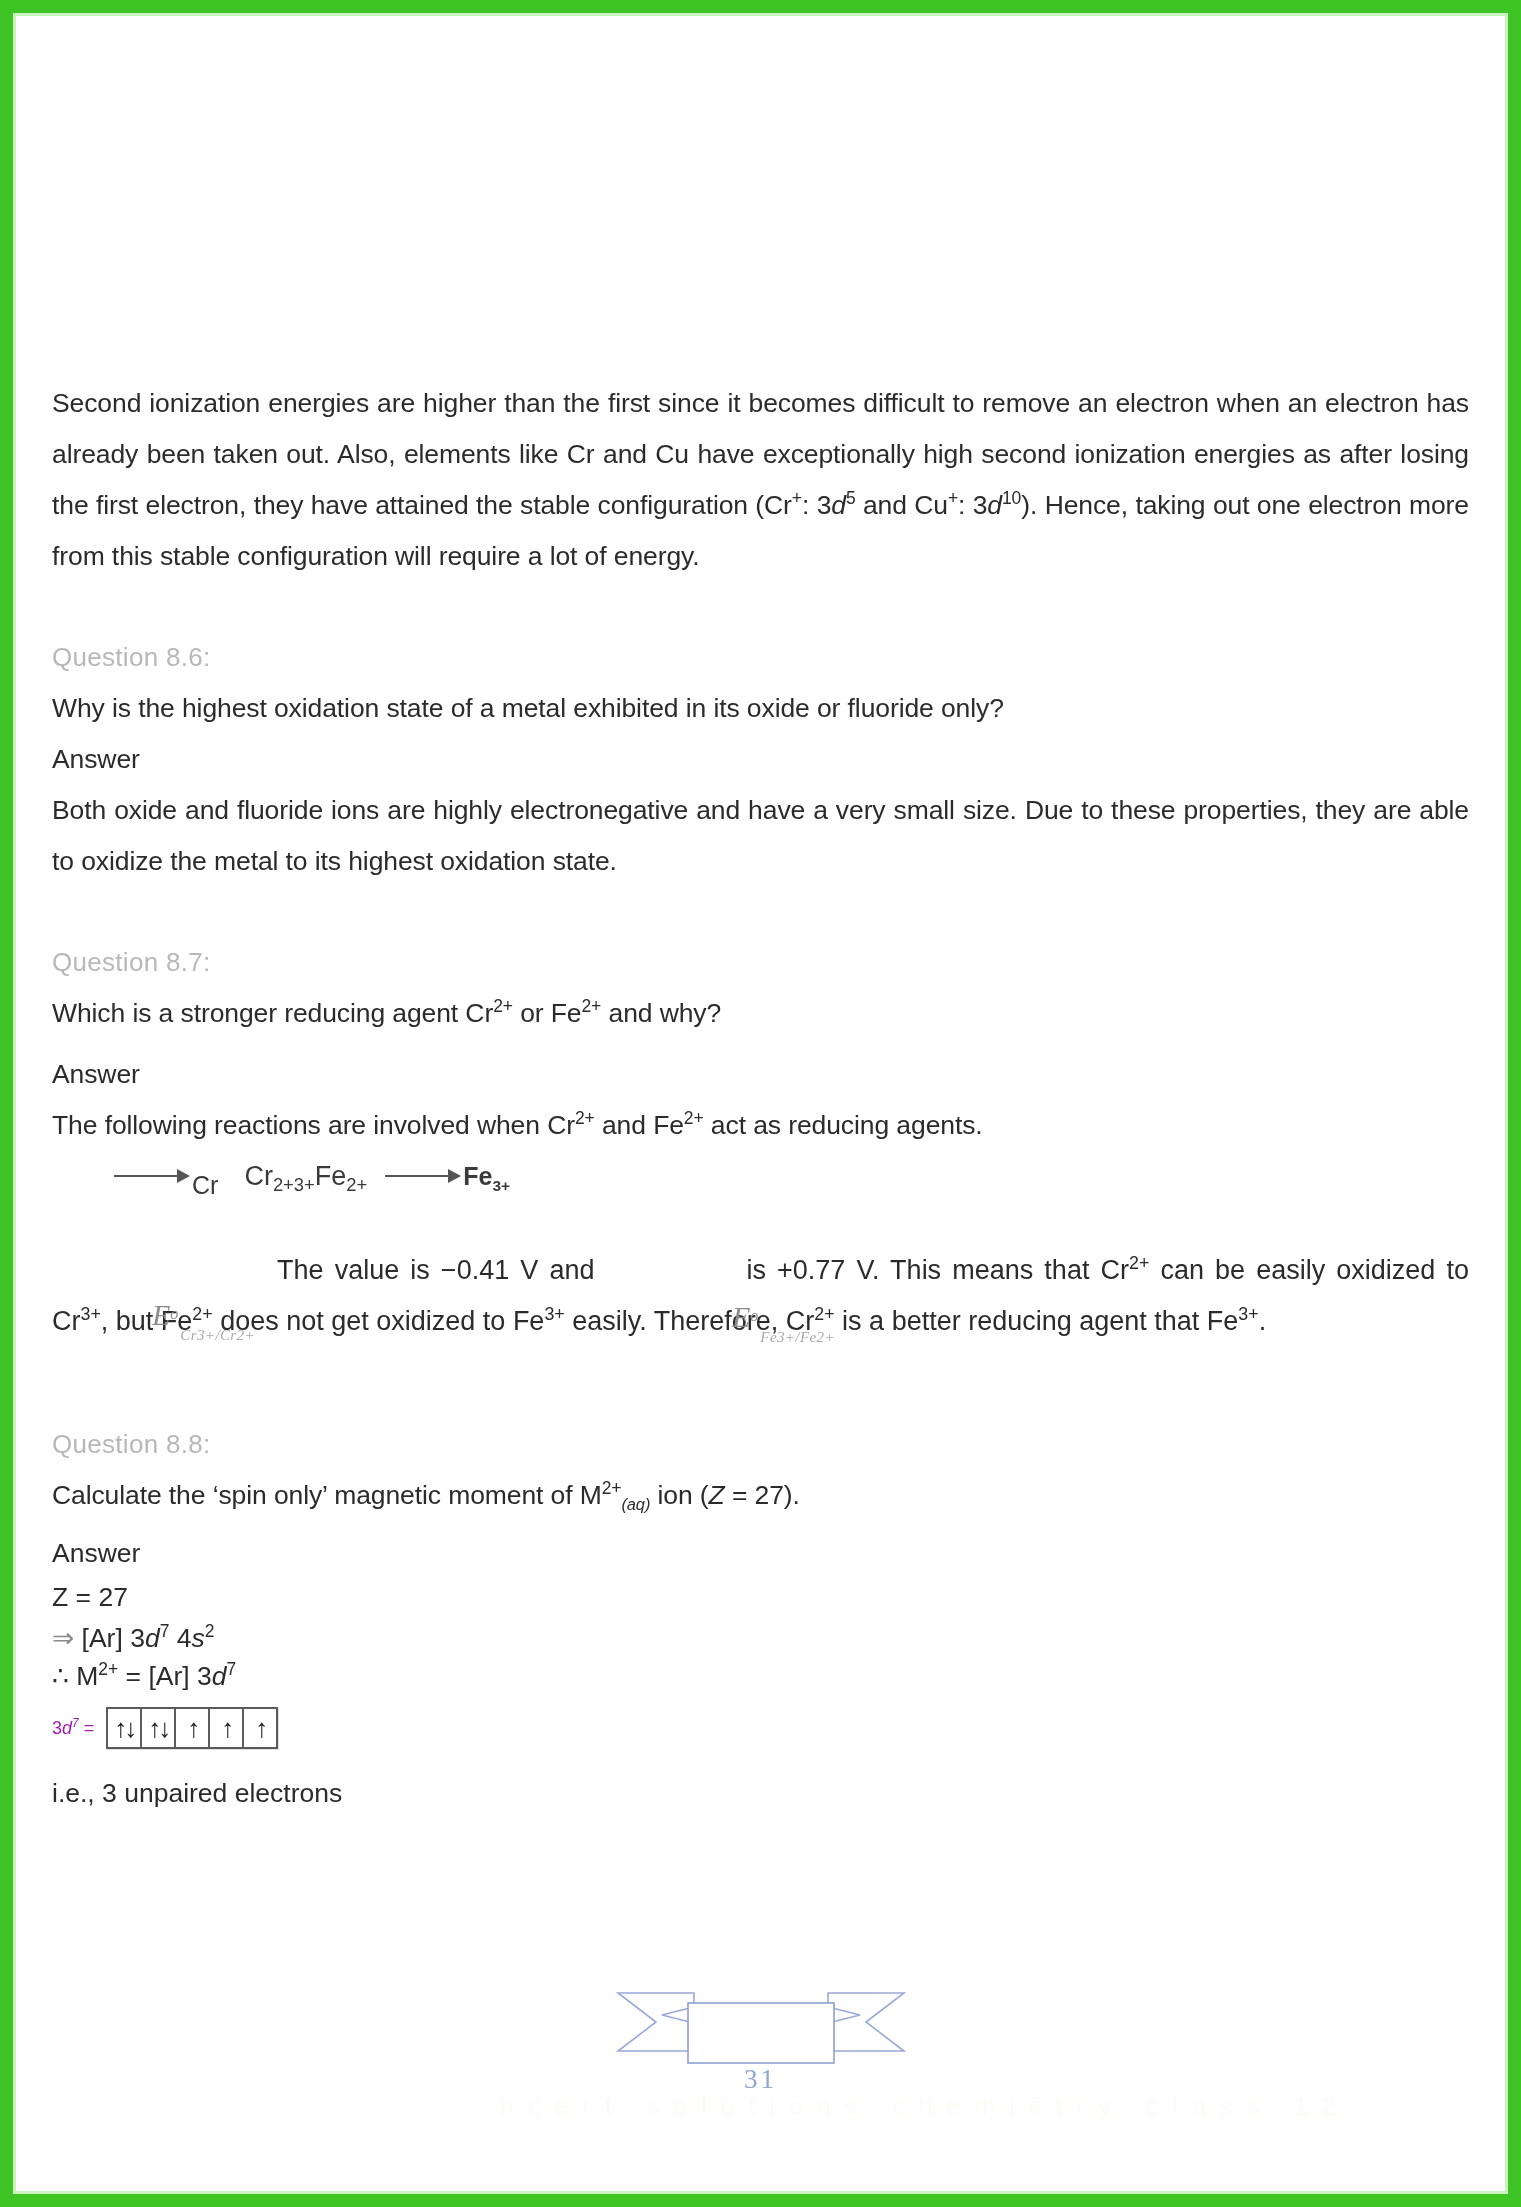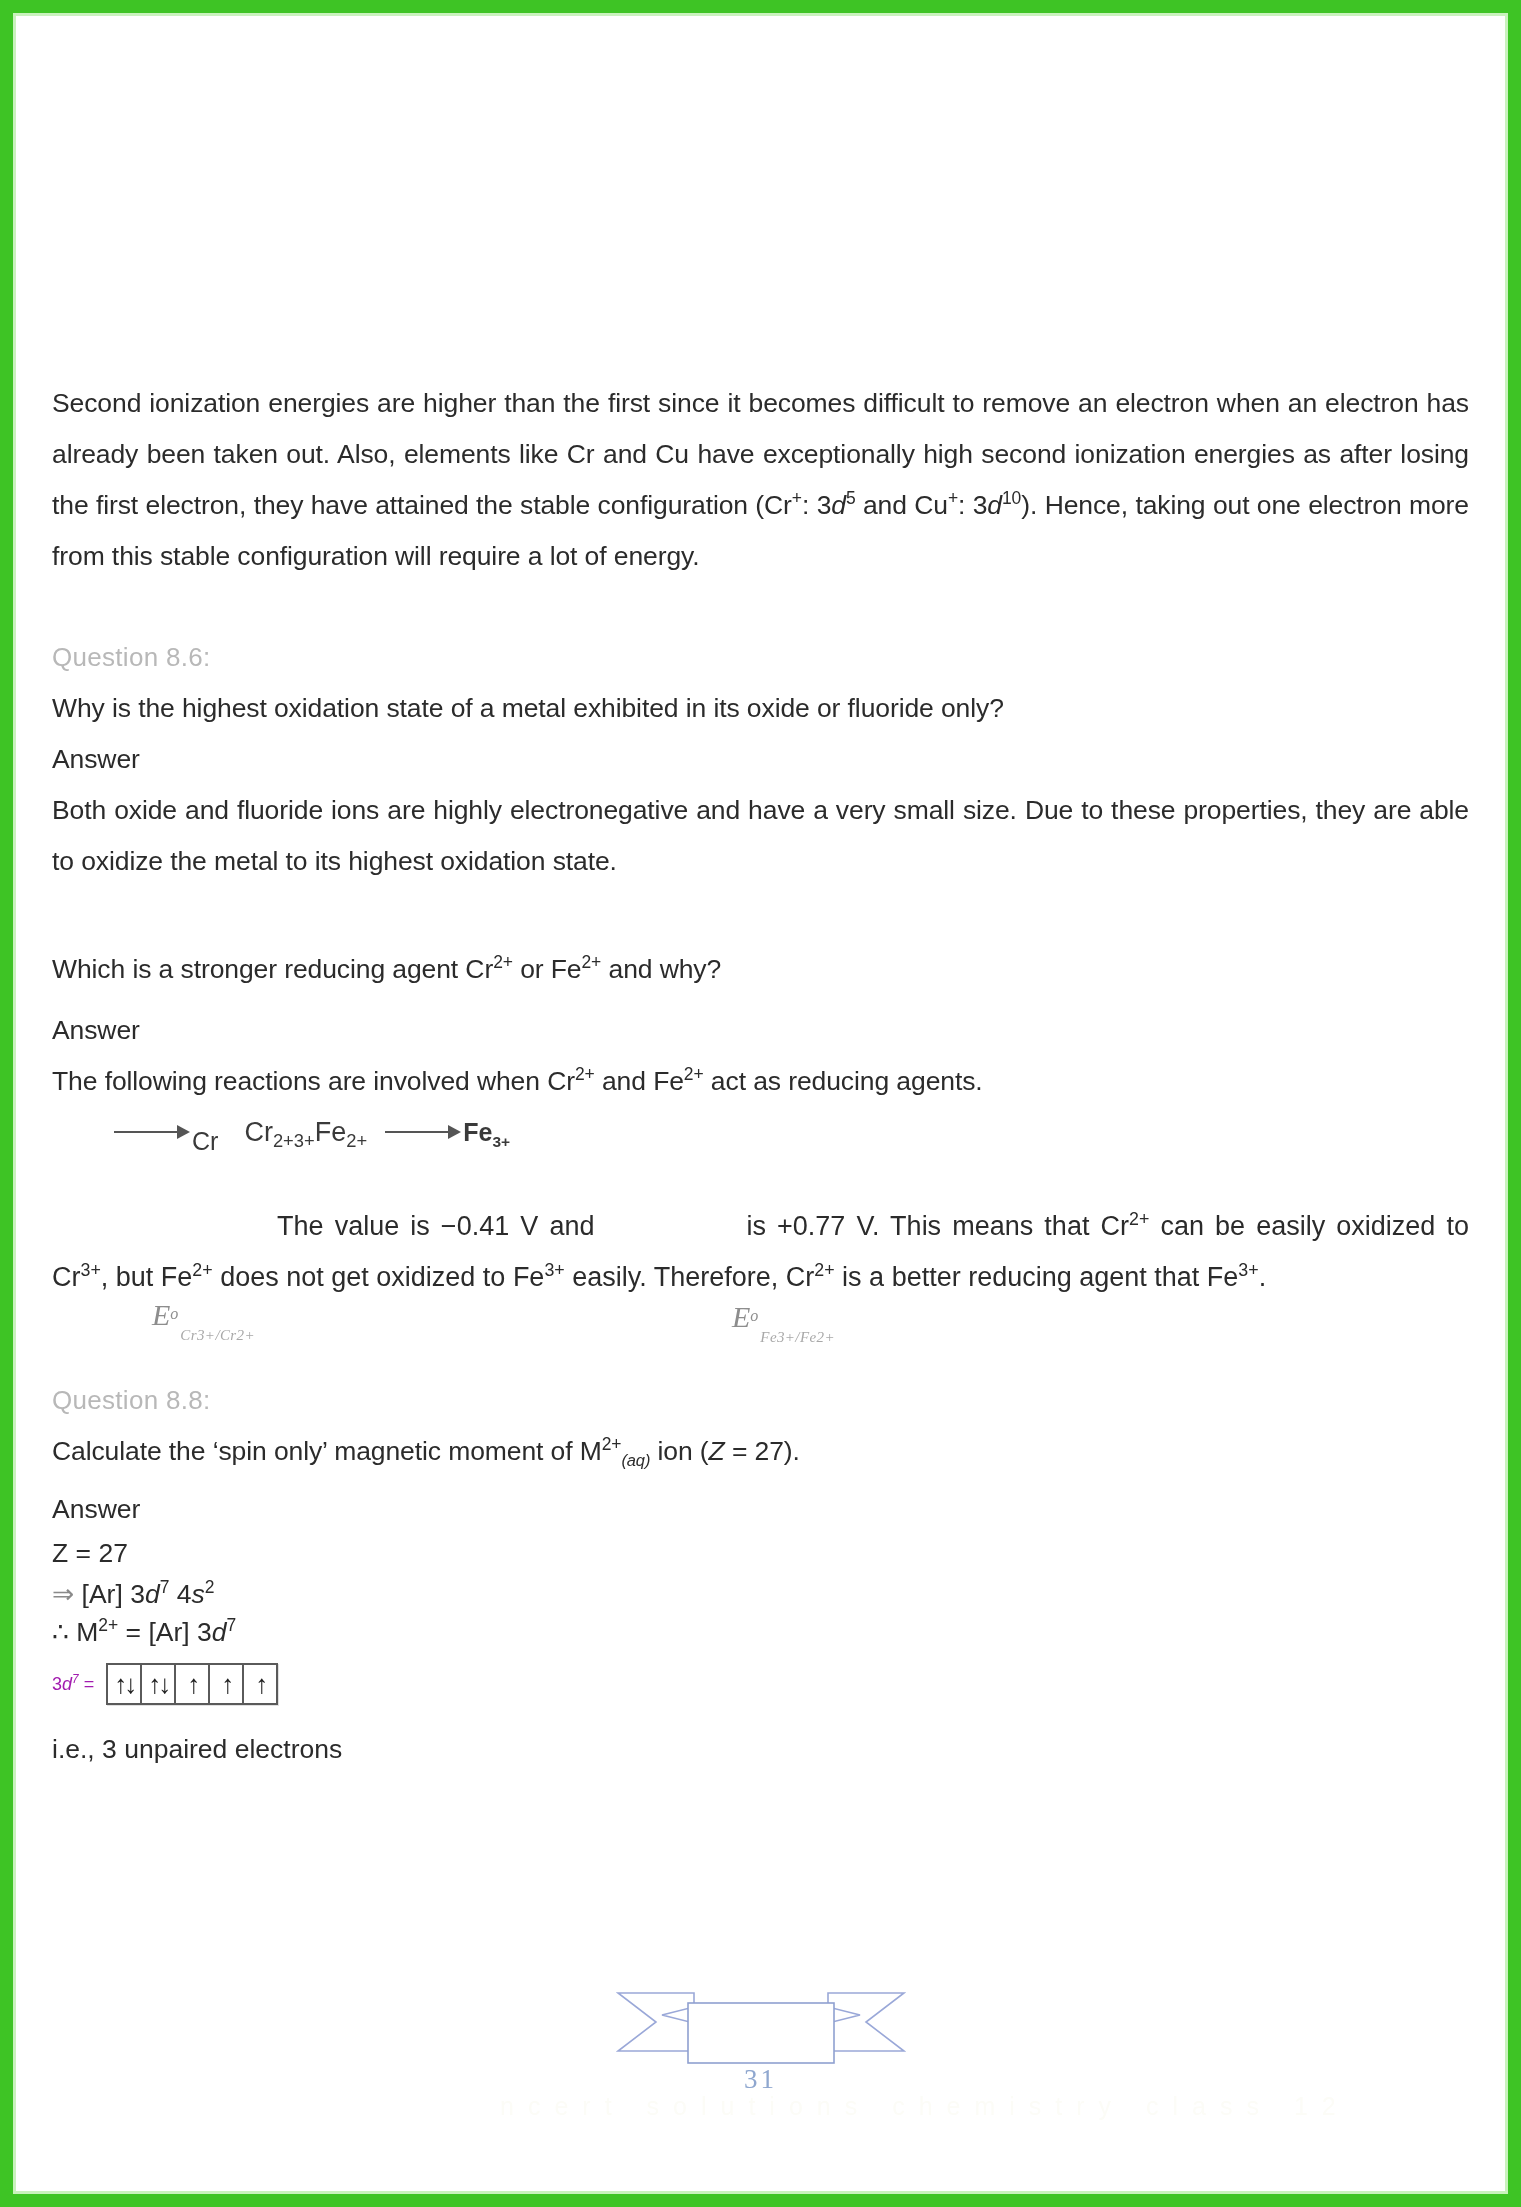--- a/index.html
+++ b/index.html
@@ -253,20 +253,21 @@
     <div class="gap-lg"></div>
 
     <p class="q-head">Question 8.6:</p>
     <div class="gap-xs"></div>
     <p class="para nojust">Why is the highest oxidation state of a metal exhibited in its oxide or fluoride only?</p>
     <p class="para nojust">Answer</p>
     <p class="para">Both oxide and fluoride ions are highly electronegative and have a very small size. Due to these properties, they are able to oxidize the metal to its highest oxidation state.</p>
 
     <div class="gap-lg"></div>
 
+    <p class="q-head">Question 8.7:</p>
     <div class="gap-xs"></div>
     <p class="para nojust"><span>Which is a stronger reducing agent Cr</span><sup>2+</sup><span> or Fe</span><sup>2+</sup><span> and why?</span></p>
 
     <div class="gap-sm"></div>
     <p class="para nojust">Answer</p>
     <p class="para nojust"><span>The following reactions are involved when Cr</span><sup>2+</sup><span> and Fe</span><sup>2+</sup><span> act as reducing agents.</span></p>
 
     <div class="gap-sm"></div>
 
     <div class="eqn-row">

